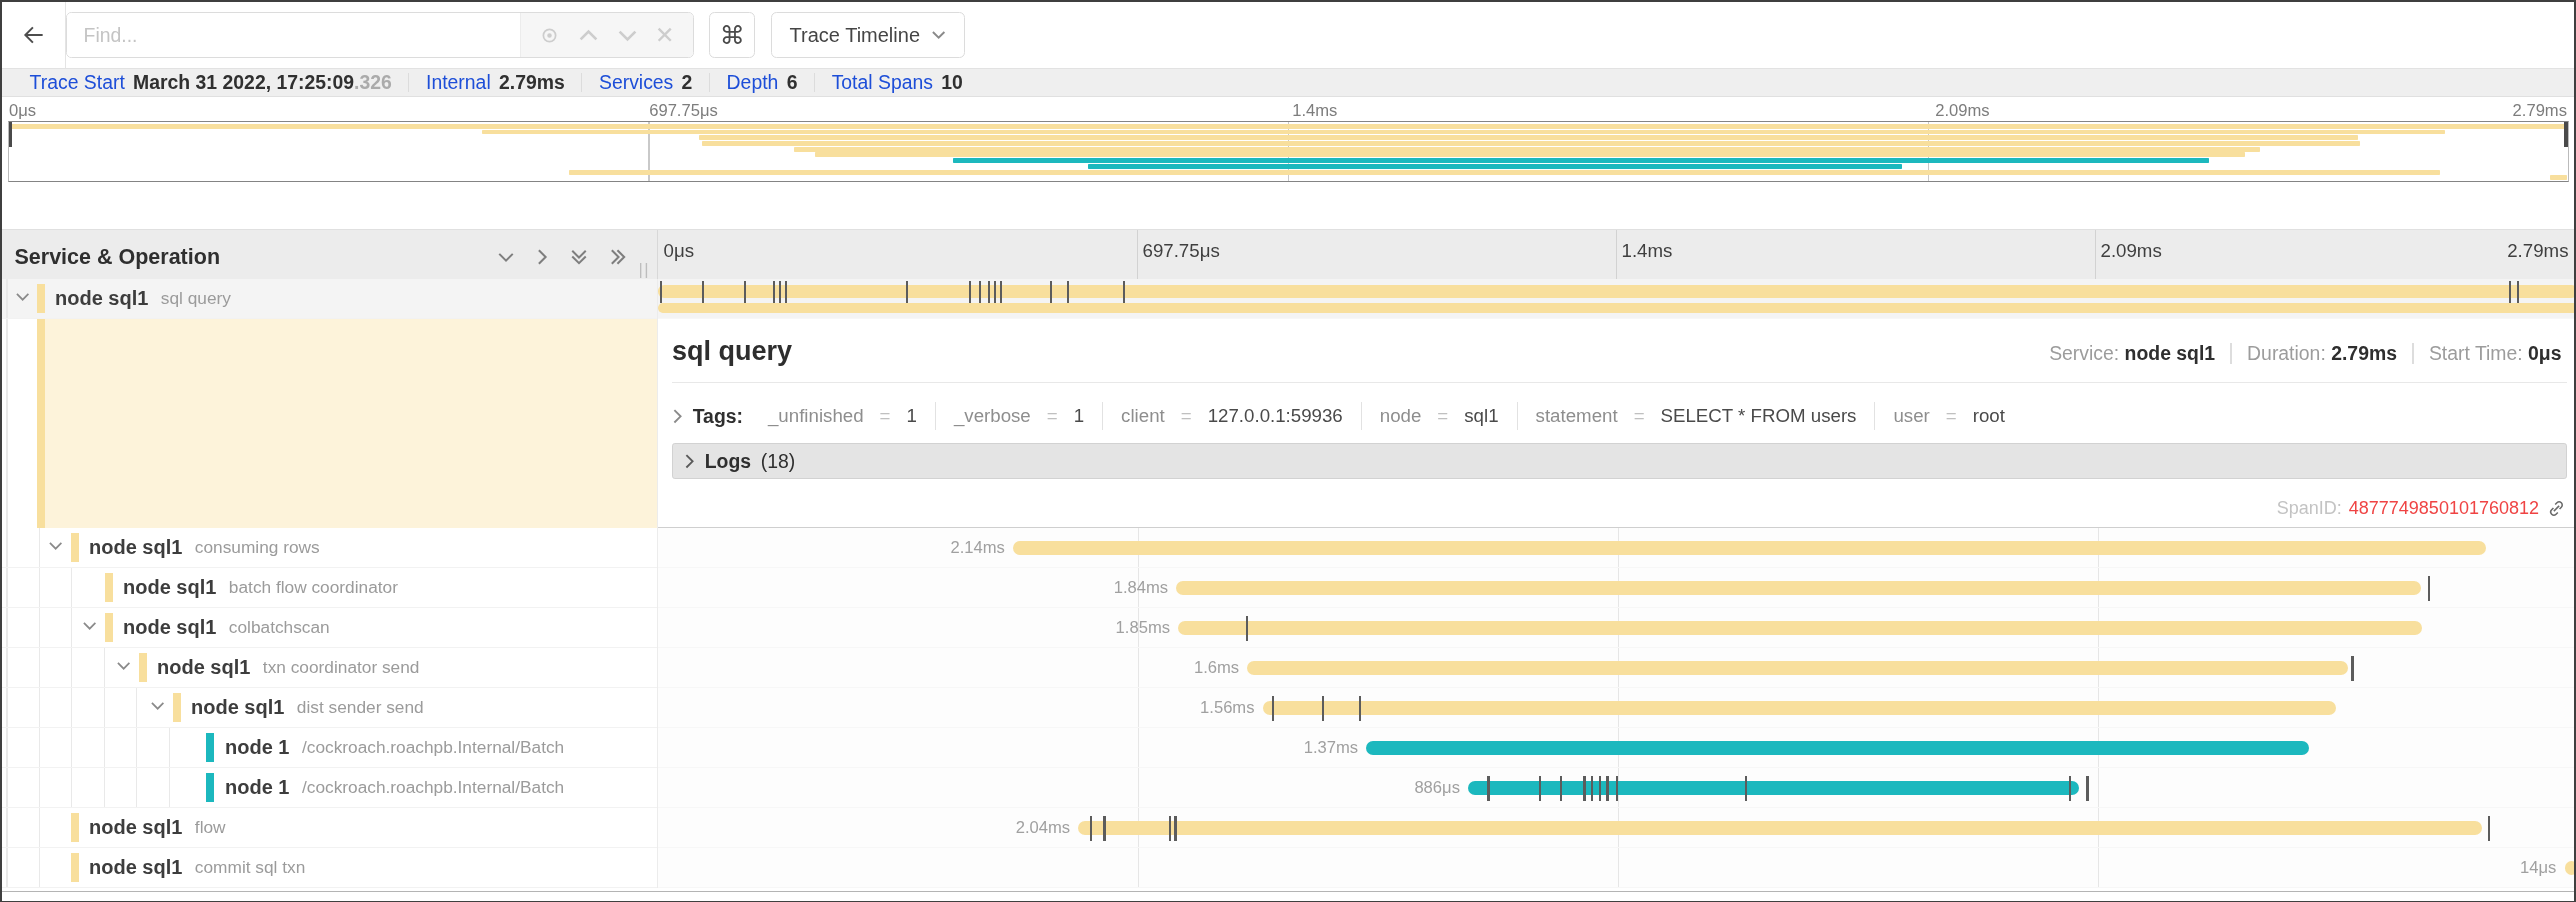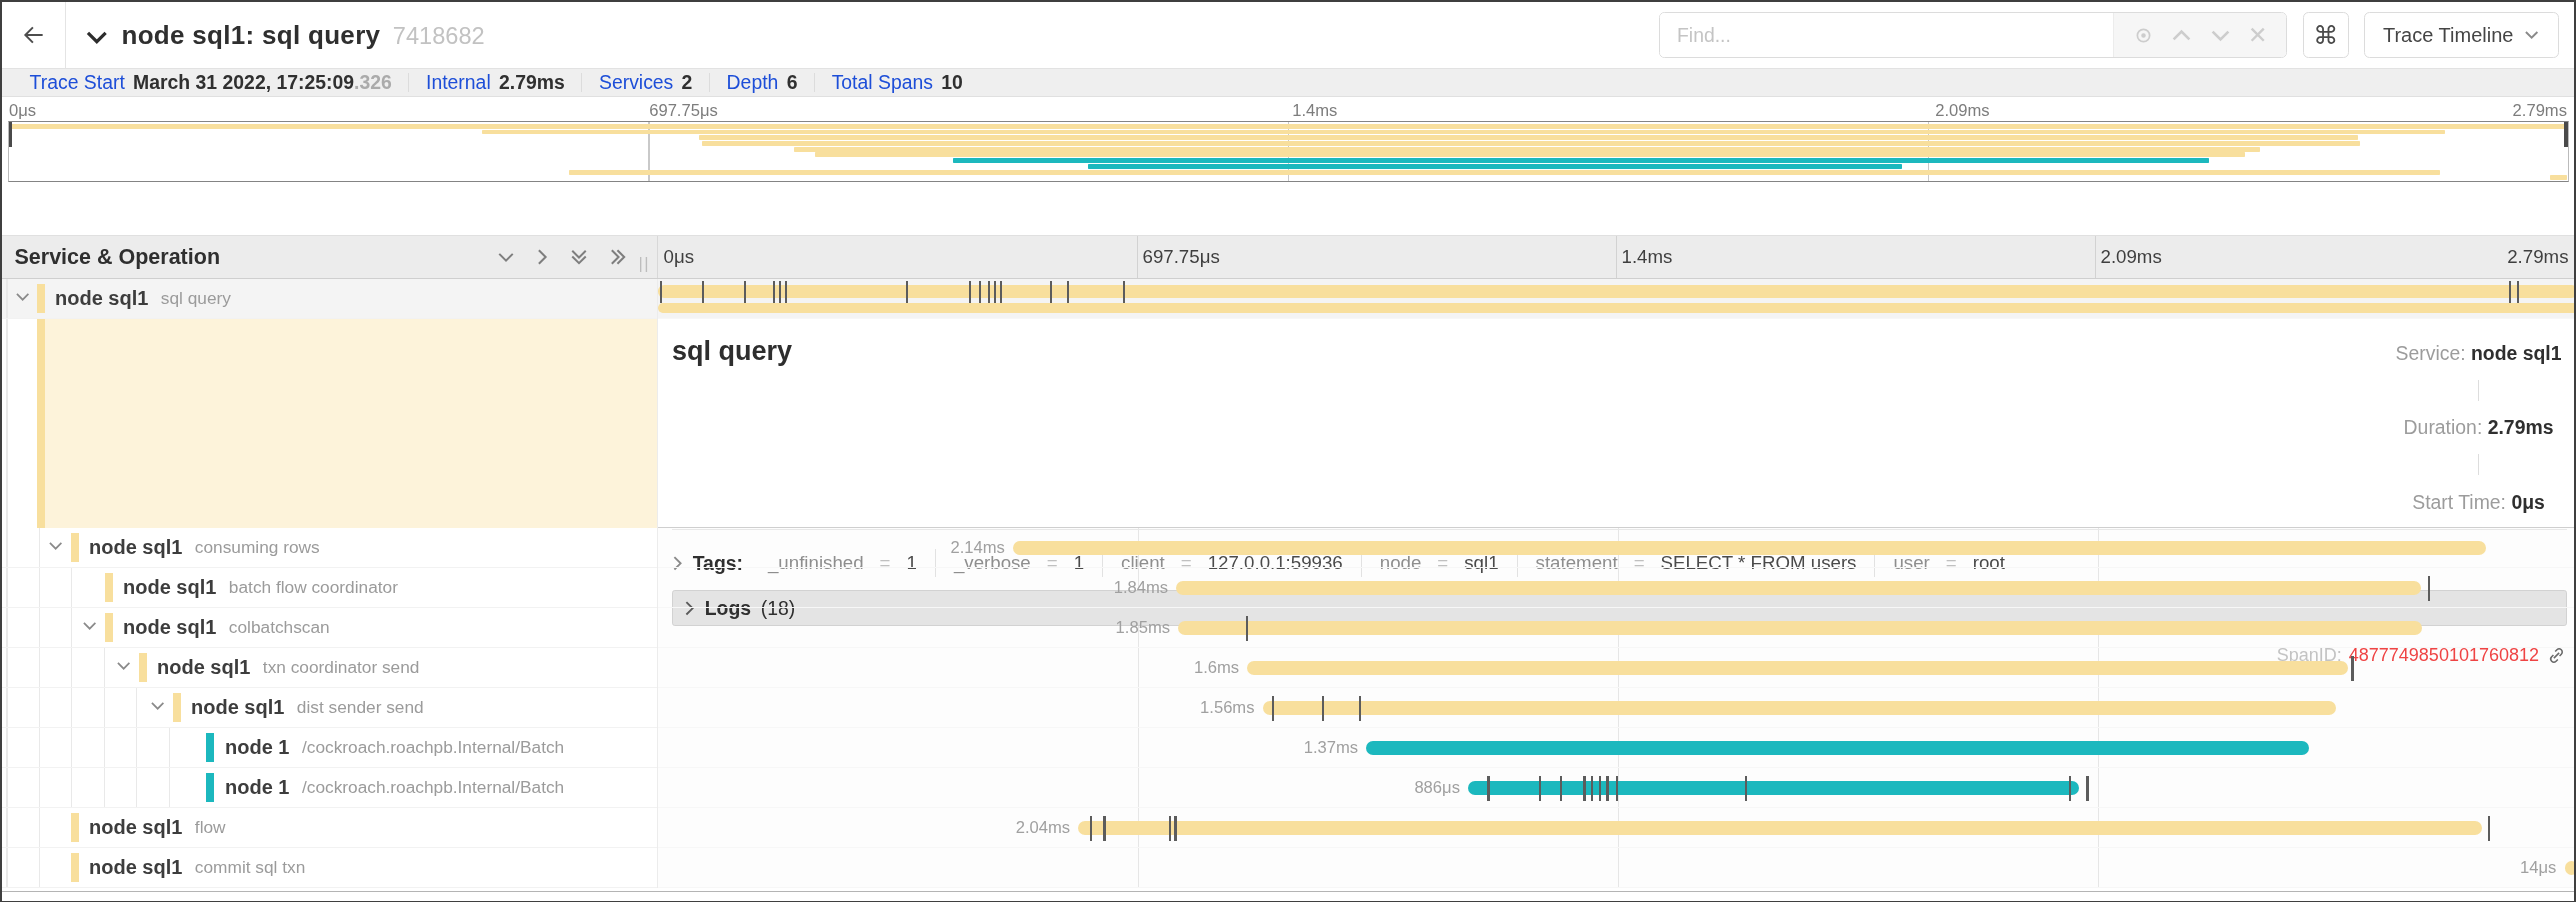--- a/index.html
+++ b/index.html
@@ -31,21 +31,21 @@
 
   
   .mm-axis { height:21px; position:relative; margin-top:2.8px; font-size:16.6px; color:#7d7d7d; }
   .mm-axis span { position:absolute; top:1.4px; }
   .mm-canvas { position:relative; margin:0 5.5px; height:61px; border-top:1.4px solid #848484; border-bottom:1.4px solid #848484; border-left:0.7px solid #bbb; border-right:0.7px solid #bbb; background:#fff; }
   .mm-grid { position:absolute; top:0; bottom:0; width:1.4px; background:#c9c9c9; }
   .mm-strip { position:absolute; height:4.9px; border-radius:0.7px; }
   .mm-handle { position:absolute; top:0; width:3.5px; height:25px; background:#4a4a4a; z-index:3; }
 
   
-  .split-hdr { position:absolute; top:233px; left:0; right:0; height:44px; display:flex; background:#ececec; border-top:1.4px solid #e0e0e0; border-bottom:1.4px solid #cfcfcf; }
+  .split-hdr { position:absolute; top:227px; left:0; right:0; height:56px; display:flex; background:#ececec; border-top:1.4px solid #e0e0e0; border-bottom:1.4px solid #cfcfcf; }
   .sh-left { width:656px; display:flex; align-items:center; padding-left:12.5px; position:relative; border-right:1.4px solid #d8d8d8; }
   .sh-title { font-size:21.5px; font-weight:bold; color:#2f2f2f; flex:1; }
   .sh-icons { display:flex; gap:21px; align-items:center; margin-right:30.5px; }
   .sh-grip { position:absolute; right:7px; bottom:4.2px; color:#bdbdbd; font-size:16.6px; letter-spacing:1.4px; }
   .sh-ruler { flex:1; position:relative; font-size:18.7px; color:#3f3f3f; }
   .sh-ruler .rl { position:absolute; top:10.4px; }
   .sh-ruler .rgrid { position:absolute; top:0; bottom:0; width:1.4px; background:#d2d2d2; }
 
   
   .rows-wrap { position:absolute; top:277px; left:0; width:2576px; }
@@ -72,21 +72,21 @@
   .tick.t1 { top:2.1px; height:21.5px; }
   .durlab { position:absolute; font-size:16.6px; color:#a0a0a0; top:10.4px; transform:translateX(calc(-100% - 8.3px)); white-space:nowrap; }
 
   
   .detail-left { height:209px; position:relative; background:#fff; }
   .detail-left .cream { position:absolute; left:43px; right:0; top:0; bottom:0; background:#fdf3da; }
   .detail-left .acc { position:absolute; left:35px; width:8.3px; top:0; bottom:0; background:var(--yellow); }
   .detail { height:209px; background:#fff; position:relative; z-index:1; border-bottom:1.4px solid #cfcfcf; padding:0 11px 0 14px; }
   .det-top { display:flex; align-items:baseline; padding-top:16.6px; }
   .det-title { font-size:27px; font-weight:bold; color:#2e2e2e; flex:1; }
-  .det-meta { display:flex; align-items:center; font-size:19.4px; gap:15.3px; margin-right:5.5px;flex-direction:column; }
+  .det-meta { display:flex; align-items:center; font-size:19.4px; gap:15.3px; margin-right:5.5px; }
   .det-meta .sep { width:1.4px; height:21px; background:#ddd; }
   .m-label { color:#9c9c9c; }
   .m-val { color:#2f2f2f; font-weight:bold; }
   .det-div { height:1.4px; background:#e8e8e8; margin-top:15.3px; }
   .tags-row { display:flex; align-items:center; margin-top:15.3px; height:35px; font-size:18.7px; }
   .tags-label { font-weight:bold; color:#2f2f2f; margin:0 7px 0 9.7px; font-size:19.4px; }
   .pill { display:flex; align-items:center; gap:16px; padding:0 18px; border-right:1.4px solid #e2e2e2; height:28px; white-space:nowrap; }
   .pill:last-child { border-right:none; }
   .tk { color:#8e8e8e; } .teq { color:#c0c0c0; } .tv { color:#4a4a4a; }
   .logs-row { margin-top:9.7px; height:36px; background:#e4e4e4; border:1.4px solid #d2d2d2; border-radius:2.8px; display:flex; align-items:center; padding-left:11px; gap:9.7px; font-size:19.4px; color:#2f2f2f; cursor:pointer; }
@@ -103,29 +103,20 @@
 <body>
 
 <div id="page">
 
   <div class="hdr">
     <div class="back-btn">
       <svg class="ic" width="26" height="26" viewBox="0 0 24 24" fill="none" stroke="#4d4d4d" stroke-width="1.8">
           <path d="M20 12H5"></path>
           <path d="M11 5l-7 7 7 7"></path>
         </svg>
-    </div>
-    <div class="title-wrap">
-      <span class="title-chev">
-        <svg class="ic" width="23.6" height="16.6" viewBox="0 0 16 10" fill="none" stroke="#2d2d2d" stroke-width="2.2">
-            <path d="M2 2l6 6 6-6"></path>
-          </svg>
-      </span>
-      <span class="h-title">node sql1: sql query</span>
-      <span class="h-id">7418682</span>
     </div>
     <div class="hdr-right">
       <div class="find-group">
         <input class="find-input" placeholder="Find..." style="">
         <div class="find-suffix">
           <svg class="ic" width="21" height="21" viewBox="0 0 24 24" fill="none" stroke="#cdcdcd" stroke-width="2">
               <circle cx="12" cy="12" r="7"></circle>
               <circle cx="12" cy="12" r="1.6" fill="#cdcdcd"></circle>
             </svg>
           <svg class="ic" width="21" height="21" viewBox="0 0 16 10" fill="none" stroke="#cdcdcd" stroke-width="2">

